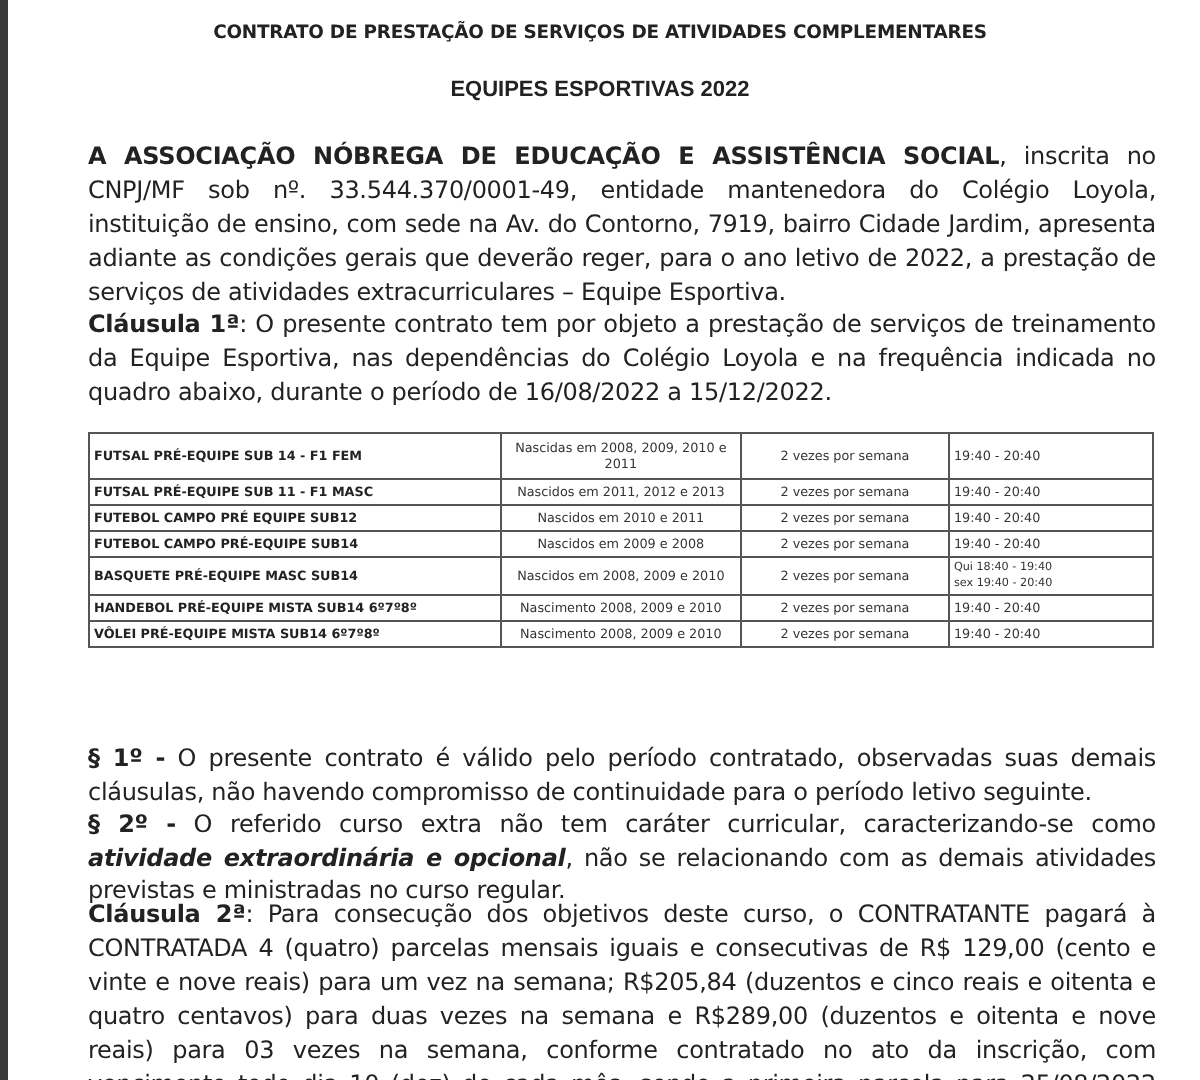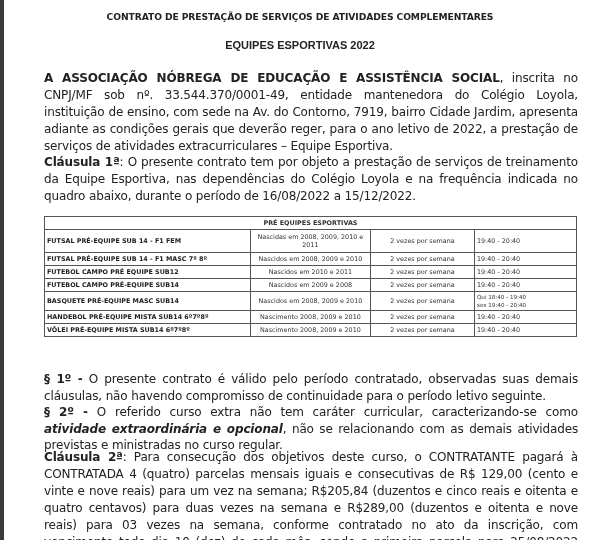--- a/index.html
+++ b/index.html
@@ -58,32 +58,29 @@
 <div class="page">
   <div class="title1">CONTRATO DE PRESTAÇÃO DE SERVIÇOS DE ATIVIDADES COMPLEMENTARES</div>
   <div class="title2">EQUIPES ESPORTIVAS 2022</div>
 
   <div class="para p1"><b>A ASSOCIAÇÃO NÓBREGA DE EDUCAÇÃO E ASSISTÊNCIA SOCIAL</b><span>, inscrita no CNPJ/MF sob nº. 33.544.370/0001-49, entidade mantenedora do Colégio Loyola, instituição de ensino, com sede na Av. do Contorno, 7919, bairro Cidade Jardim, apresenta adiante as condições gerais que deverão reger, para o ano letivo de 2022, a prestação de serviços de atividades extracurriculares – Equipe Esportiva.</span></div>
 
   <div class="para p2"><b>Cláusula 1ª</b><span>: O presente contrato tem por objeto a prestação de serviços de treinamento da Equipe Esportiva, nas dependências do Colégio Loyola e na frequência indicada no quadro abaixo, durante o período de 16/08/2022 a 15/12/2022.</span></div>
 
   <table class="table">
     <tbody>
-        <tr>
-      <th colspan="4">PRÉ EQUIPES ESPORTIVAS</th>
-    </tr>
     <tr class="tall">
       <td class="name">FUTSAL PRÉ-EQUIPE SUB 14 - F1 FEM</td>
       <td class="birth">Nascidas em 2008, 2009, 2010 e 2011</td>
       <td class="freq">2 vezes por semana</td>
       <td class="time">19:40 - 20:40</td>
     </tr>
     <tr>
-      <td class="name">FUTSAL PRÉ-EQUIPE SUB 14 - F1 MASC 7º 8º</td>
-      <td class="birth">Nascidos em 2008, 2009 e 2010</td>
+      <td class="name">FUTSAL PRÉ-EQUIPE SUB 11 - F1 MASC</td>
+      <td class="birth">Nascidos em 2011, 2012 e 2013</td>
       <td class="freq">2 vezes por semana</td>
       <td class="time">19:40 - 20:40</td>
     </tr>
     <tr>
       <td class="name">FUTEBOL CAMPO PRÉ EQUIPE SUB12</td>
       <td class="birth">Nascidos em 2010 e 2011</td>
       <td class="freq">2 vezes por semana</td>
       <td class="time">19:40 - 20:40</td>
     </tr>
     <tr>

